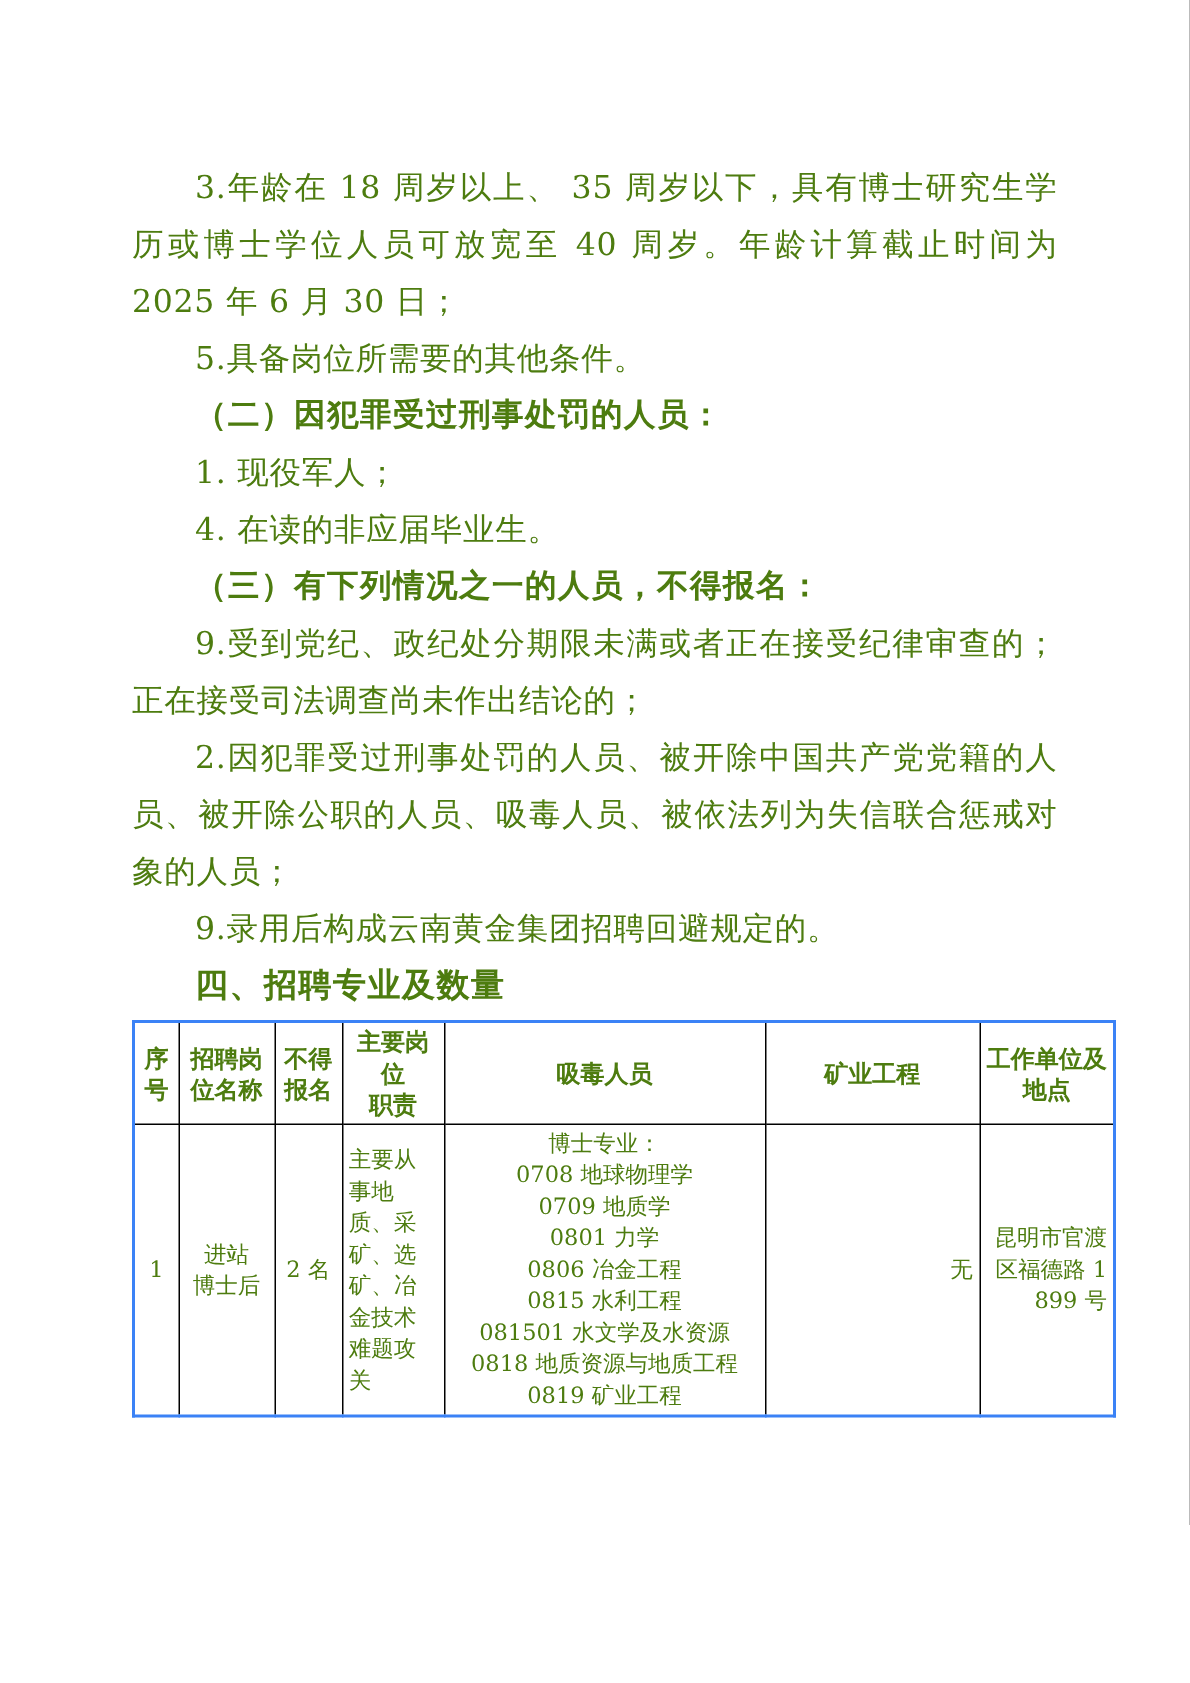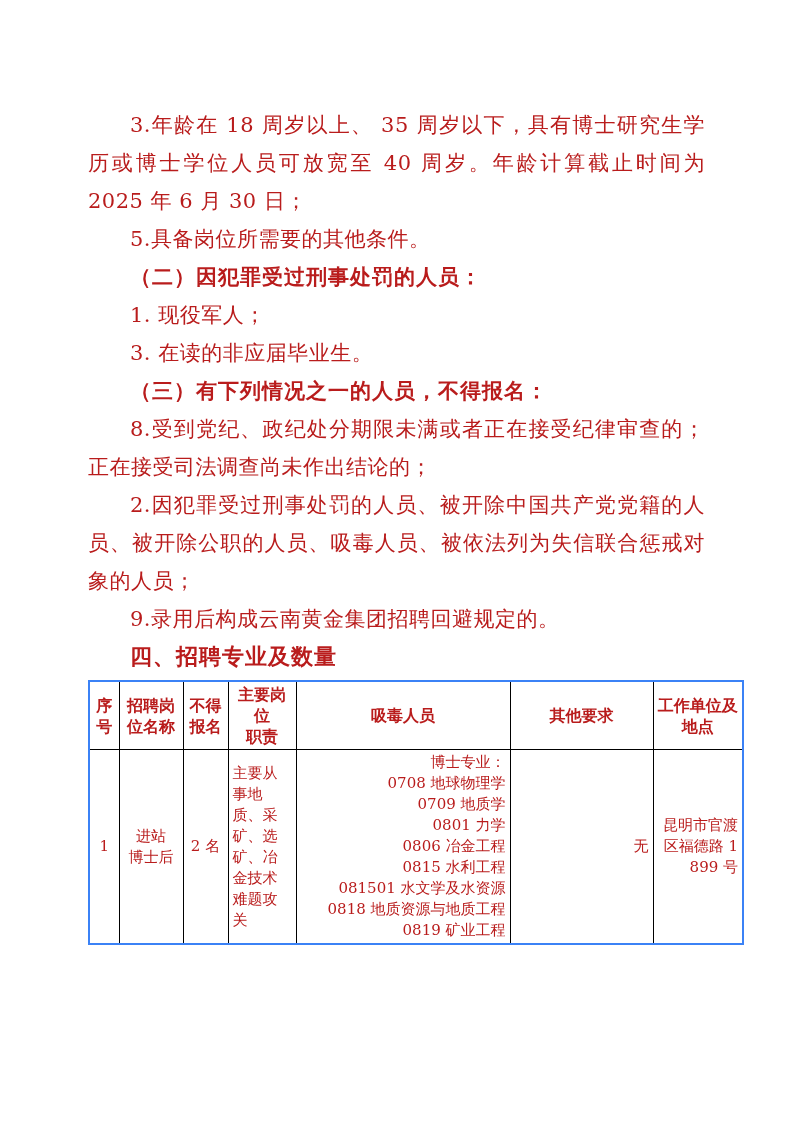--- a/index.html
+++ b/index.html
@@ -1,21 +1,21 @@
 <!DOCTYPE html>
 <html><head>
 <meta charset="utf-8">
 <style>
   html,body { margin:0; padding:0; background:#888; }
   .page {
     position:relative;
     width:793px; height:1122px;
     margin:0 auto;
     background:#ffffff;
-    color:#b91c1c;
+    color:#4d7c0f;
     font-family:"DejaVu Serif","Liberation Serif",serif;
     overflow:hidden;
   }
   .content {
     position:absolute;
     left:88px; top:106px;
     width:617px;
   }
   .para {
     margin:0;
@@ -57,36 +57,36 @@
     font-size:16px;
     text-align:center;
     height:60px;
     white-space:pre-line;
     padding:2px 2px;
   }
   table.recruit td { height:181px; }
   .cell-center { text-align:center; }
   .pre { white-space:pre-line; }
   .cell-duty { text-align:left; padding:2px 6px; }
-  .cell-majors { text-align:right; white-space:pre-line; padding:4px 6px; line-height:20.5px; }
+  .cell-majors { text-align:center; white-space:pre-line; padding:4px 6px; line-height:20.5px; }
   .cell-left { text-align:right; padding:2px 6px; }
 </style>
 </head>
 <body>
 
 <div class="page">
   <div class="content">
     <div>
         <p class="para normal">3.年龄在 18 周岁以上、 35 周岁以下，具有博士研究生学历或博士学位人员可放宽至 40 周岁。年龄计算截止时间为 2025 年 6 月 30 日；</p>
         <p class="para normal">5.具备岗位所需要的其他条件。</p>
         <p class="para bold">（二）因犯罪受过刑事处罚的人员：</p>
         <p class="para normal">1. 现役军人；</p>
-        <p class="para normal">3. 在读的非应届毕业生。</p>
+        <p class="para normal">4. 在读的非应届毕业生。</p>
         <p class="para bold">（三）有下列情况之一的人员，不得报名：</p>
-        <p class="para normal">8.受到党纪、政纪处分期限未满或者正在接受纪律审查的；正在接受司法调查尚未作出结论的；</p>
+        <p class="para normal">9.受到党纪、政纪处分期限未满或者正在接受纪律审查的；正在接受司法调查尚未作出结论的；</p>
         <p class="para normal">2.因犯罪受过刑事处罚的人员、被开除中国共产党党籍的人员、被开除公职的人员、吸毒人员、被依法列为失信联合惩戒对象的人员；</p>
         <p class="para normal">9.录用后构成云南黄金集团招聘回避规定的。</p>
         <p class="para heading">四、招聘专业及数量</p>
       </div>
     <table class="recruit">
       <colgroup>
           <col style="width: 30px;">
           <col style="width: 64px;">
           <col style="width: 45px;">
           <col style="width: 68px;">
@@ -95,21 +95,21 @@
           <col style="width: 90px;">
         </colgroup>
       <thead>
         <tr>
             <th>序号</th>
             <th>招聘岗位名称</th>
             <th>不得报名</th>
             <th>主要岗位
 职责</th>
             <th>吸毒人员</th>
-            <th>其他要求</th>
+            <th>矿业工程</th>
             <th>工作单位及地点</th>
           </tr>
       </thead>
       <tbody>
           <tr>
             <td class="cell-center">1</td>
             <td class="cell-center pre">进站
 博士后</td>
             <td class="cell-center">2 名</td>
             <td class="cell-duty">主要从事地质、采矿、选矿、冶金技术难题攻关</td>

